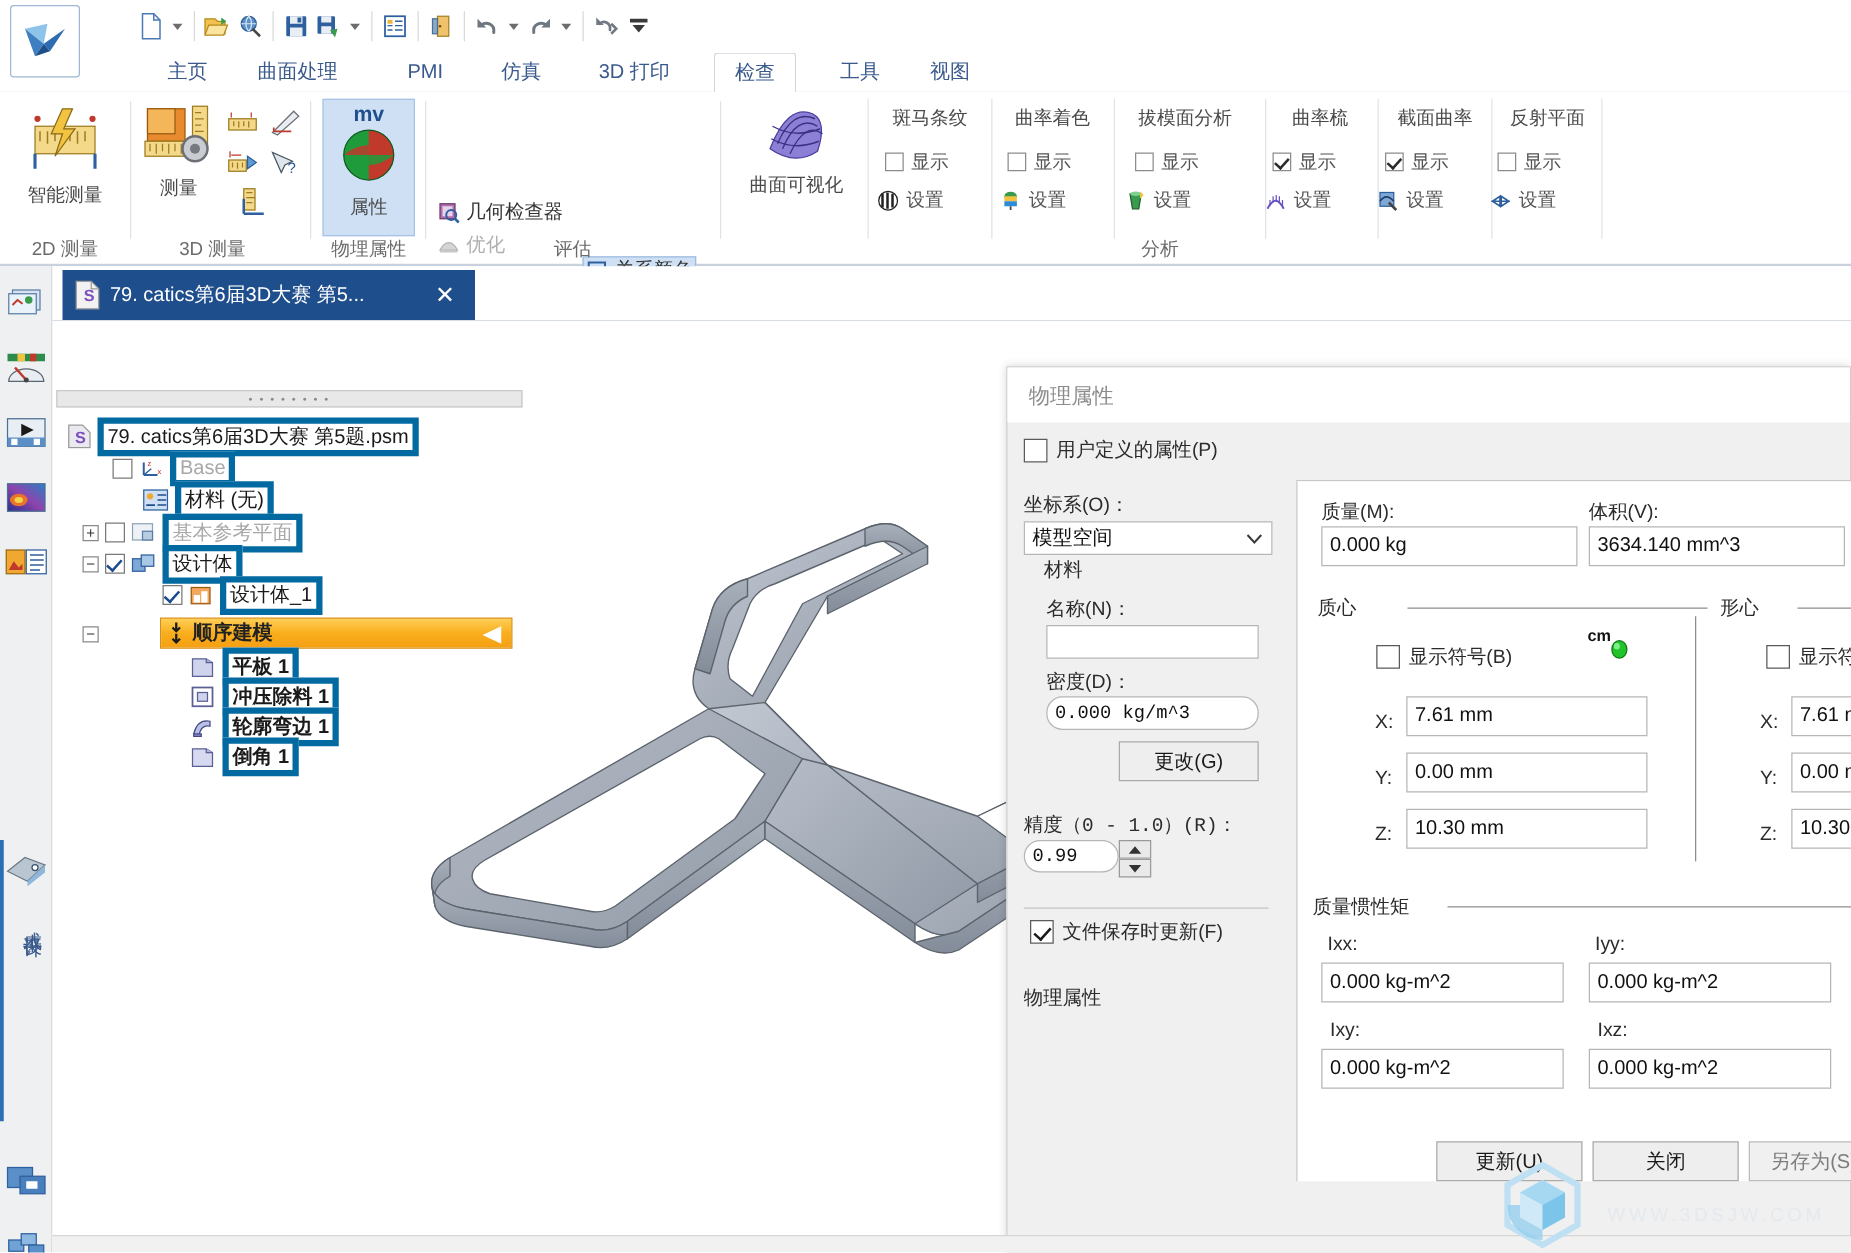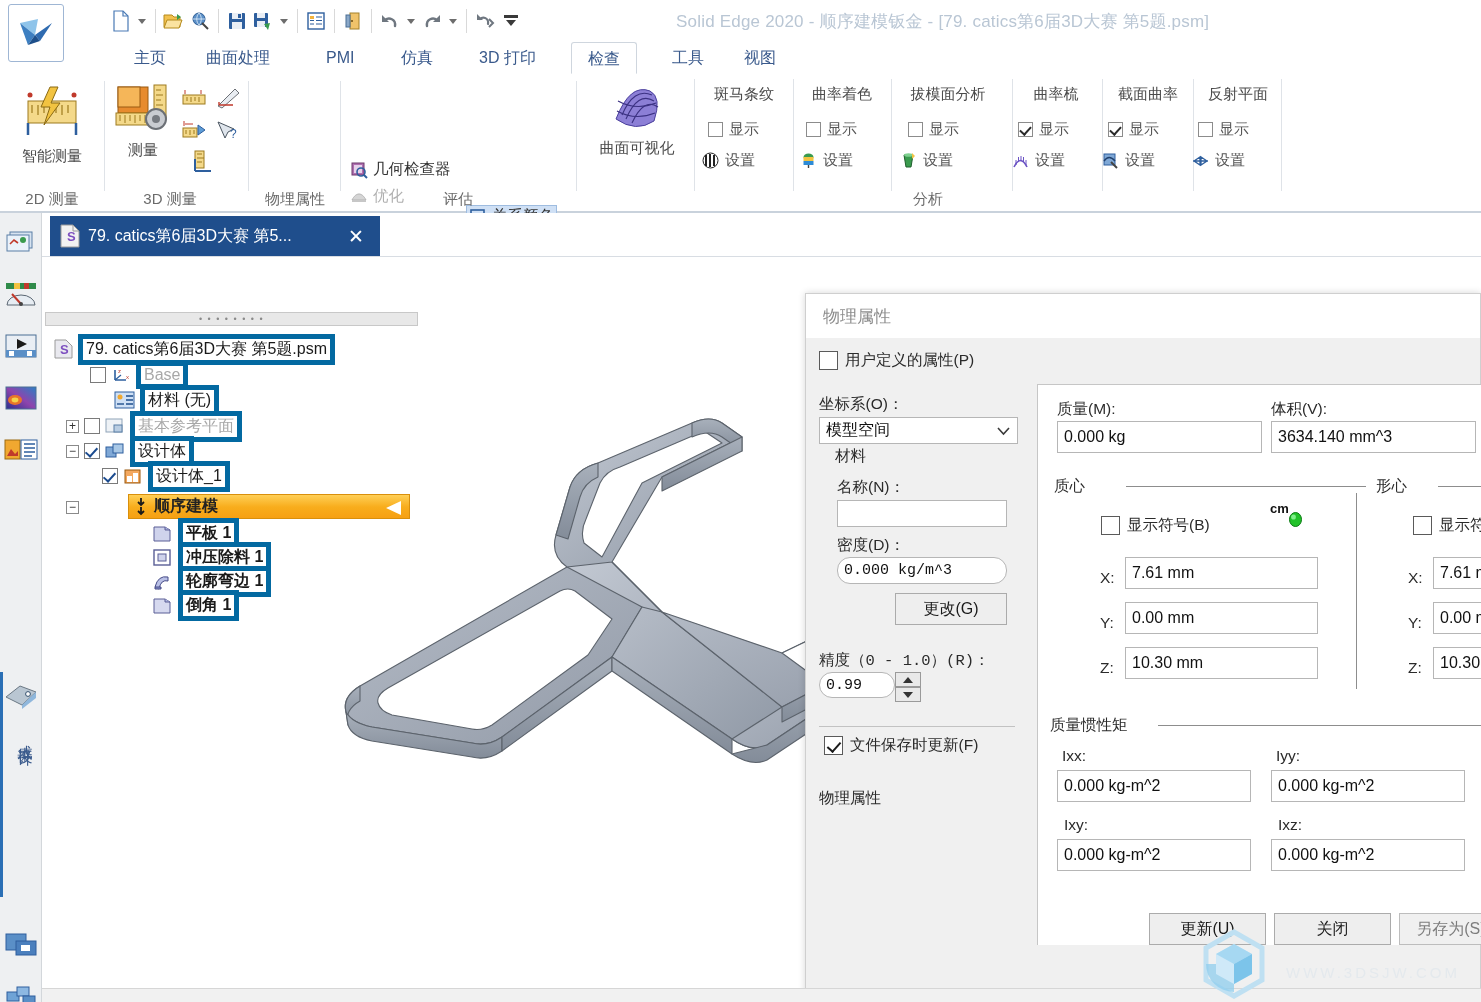--- a/index.html
+++ b/index.html
@@ -321,21 +321,20 @@
         </svg>
     </div>
     <div class="qbtn">
       <svg width="20" height="18" viewBox="0 0 20 18">
           <rect x="3" y="3" width="14" height="3" fill="#3a3a3a"></rect>
           <path d="M5 8h10l-5 6z" fill="#3a3a3a"></path>
         </svg>
     </div>
   </div>
 
-  <div id="wintitle">Solid Edge 2020 - 顺序建模钣金 - [79. catics第6届3D大赛 第5题.psm]</div>
 </div>
 
 <div id="tabstrip">
   <div class="rtab" style="left:118px;">主页</div>
   <div class="rtab" style="left:190px;">曲面处理</div>
   <div class="rtab" style="left:310px;">PMI</div>
   <div class="rtab" style="left:385px;">仿真</div>
   <div class="rtab" style="left:463px;">3D 打印</div>
   <div class="rtab active" style="left:571px;">检查</div>
   <div class="rtab" style="left:656px;">工具</div>
@@ -406,20 +405,31 @@
           <rect x="4" y="2" width="9" height="17" fill="#f4d98a" stroke="#9d7b1f"></rect>
           <path d="M6 5h5M6 9h7M6 13h5" stroke="#9d7b1f"></path>
           <path d="M4 22h16M4 22V10" stroke="#2e5f9e" stroke-width="2"></path>
         </svg>
     </div>
     <div class="glabel">3D 测量</div>
   </div>
   <div class="gsep" style="left:248px;"></div>
 
   <div class="grp" style="left:250px;width:90px;">
+    <div class="bigbtn" style="left:8px;top:6px;width:74px;height:110px;background:#cfe0f5;border:1px solid #a7c2e4;">
+      <svg width="56" height="72" viewBox="0 0 56 72">
+        <text x="28" y="17" text-anchor="middle" font-size="17" font-weight="bold" fill="#1f4e8c" font-family="Liberation Sans">mv</text>
+        <circle cx="28" cy="44" r="20" fill="#1f9b3c"></circle>
+        <path d="M28 24a20 20 0 0 1 0 40z" fill="#c0392b"></path>
+        <path d="M8 44q20 -16 40 0" fill="#c0392b" opacity=".85"></path>
+        <path d="M8 44q20 16 40 0" fill="#1f9b3c" opacity=".85"></path>
+        <circle cx="28" cy="44" r="20" fill="none" stroke="#0d5a1f"></circle>
+      </svg>
+      <div class="cap" style="margin-top:4px;">属性</div>
+    </div>
     <div class="glabel">物埋属性</div>
   </div>
   <div class="gsep" style="left:340px;"></div>
 
   <div class="grp" style="left:342px;width:232px;">
     <div class="mi" style="position:absolute;left:8px;top:86px;">
       <svg width="18" height="18" viewBox="0 0 18 18">
           <rect x="2" y="2" width="12" height="12" fill="#b06fb0" stroke="#6d3b6d"></rect>
           <rect x="4" y="4" width="8" height="8" fill="#e6d2ea"></rect>
           <circle cx="11" cy="11" r="4" fill="none" stroke="#2e5f9e" stroke-width="1.6"></circle>
@@ -694,21 +704,21 @@
   <div class="trow" style="left:24px;top:182px;">
     <span class="expander">−</span>
     <span class="tchk on"></span>
     <svg width="20" height="18" viewBox="0 0 20 18">
         <rect x="1" y="5" width="10" height="10" fill="#7fa8d6" stroke="#2e5f9e"></rect>
         <rect x="8" y="2" width="10" height="9" fill="#a9c8e6" stroke="#2e5f9e"></rect>
       </svg>
     <span class="tlabel box">设计体</span>
   </div>
 
-  <div class="trow" style="left:60px;top:207px;text-align:center;">
+  <div class="trow" style="left:88px;top:207px;text-align:center;">
     <span class="tchk on"></span>
     <svg width="20" height="18" viewBox="0 0 20 18">
         <rect x="2" y="3" width="15" height="13" fill="#f4a85f" stroke="#9a5a10"></rect>
         <rect x="4" y="9" width="5" height="6" fill="#fff"></rect>
         <rect x="10" y="6" width="5" height="9" fill="#fff"></rect>
       </svg>
     <span class="tlabel box">设计体_1</span>
   </div>
 
   <div class="trow" style="left:24px;top:238px;">

